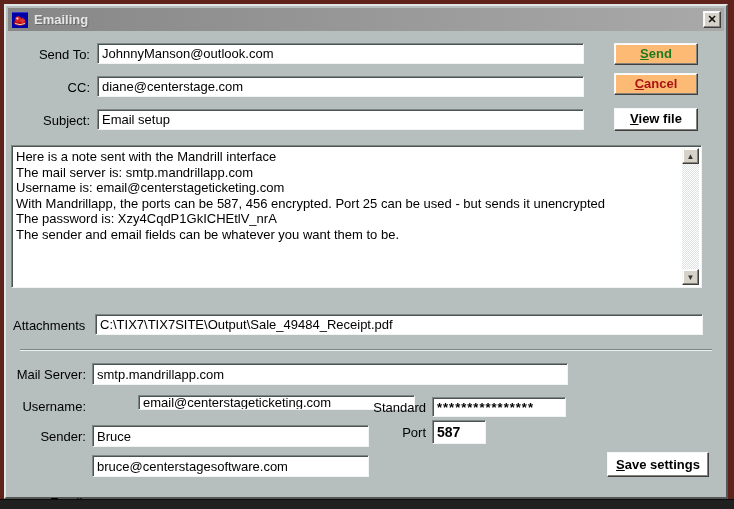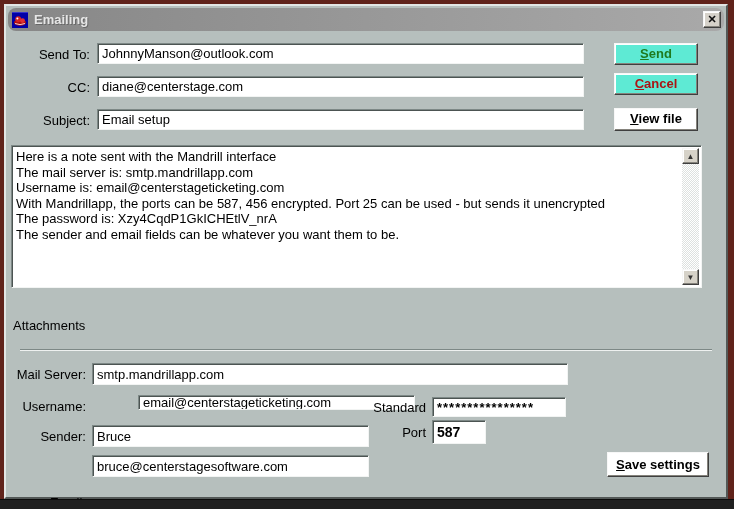--- a/index.html
+++ b/index.html
@@ -17,21 +17,21 @@
   .dialog {
     position:absolute; left:4px; top:4px; width:724px; height:495px;
     background:#b6bfbd;
     border:2px solid; border-color:#e2e6e5 #535857 #535857 #e2e6e5;
   }
 
   
   .titlebar {
     position:absolute; left:2px; top:2px; right:2px; height:23px;
     background:linear-gradient(90deg,#878787,#a9a9a9);
-    display:flex; align-items:center;border-radius:8px;
+    display:flex; align-items:center;
   }
   .titlebar .app-icon { width:16px; height:16px; margin-left:4px; flex:0 0 auto; }
   .titlebar .title {
     margin-left:6px; font-weight:bold; font-size:13px; color:#e6e6e6;
     text-shadow:1px 1px 0 rgba(0,0,0,.25);
   }
   .close-btn {
     position:absolute; right:3px; top:3px; width:18px; height:17px;
     background:#d6d2ca; text-align:center; line-height:15px;
     font-size:11px; font-weight:bold; color:#111;
@@ -44,21 +44,21 @@
   .lbl { position:absolute; text-align:right; white-space:nowrap; }
   .field {
     position:absolute; background:#fff;
     border:1px solid; border-color:#7d8886 #f2f4f3 #f2f4f3 #7d8886;
     box-shadow:inset 1px 1px 0 #4c5452;
     font-family:"Liberation Sans", sans-serif; font-size:13px; color:#000;
     padding:0 4px; outline:none;
   }
   .btn {
     position:absolute; width:84px; height:22px;
-    background:#5eead4; font-weight:bold; font-size:13px;
+    background:#fdba74; font-weight:bold; font-size:13px;
     text-align:center; line-height:20px;
     border:1px solid; border-color:#f7f7f7 #3f3f3f #3f3f3f #f7f7f7;
     box-shadow:inset -1px -1px 0 #85837c, inset 1px 1px 0 #fff;
     cursor:default; white-space:nowrap;
   }
   .btn-white { background:#fff; }
 
   
   .notebox {
     position:absolute; left:5px; top:139px; width:691px; height:143px;
@@ -159,20 +159,21 @@
 With Mandrillapp, the ports can be 587, 456 encrypted. Port 25 can be used - but sends it unencrypted
 The password is: Xzy4CqdP1GkICHEtlV_nrA
 The sender and email fields can be whatever you want them to be.</div>
     <div class="vscroll">
       <div class="sbtn up">▲</div>
       <div class="sbtn down">▼</div>
     </div>
   </div>
 
   <div class="lbl" style="left:7px;width:76px;top:312px;text-align:left;">Attachments</div>
+  <input class="field" style="left: 89px; top: 308px; width: 608px; height: 21px;" value="C:\TIX7\TIX7SITE\Output\Sale_49484_Receipt.pdf">
 
   <div class="separator"></div>
 
   <div class="lbl" style="left:0px;width:80px;top:361px;">Mail Server:</div>
   <input class="field" style="left: 86px; top: 357px; width: 476px; height: 22px;" value="smtp.mandrillapp.com">
 
   <div class="lbl" style="left:0px;width:80px;top:393px;">Username:</div>
   <input class="field" style="left: 86px; top: 389px; width: 277px; height: 15px; margin-left: 46px;" value="email@centerstageticketing.com">
 
   <div class="lbl" style="left:360px;width:60px;top:394px;">Standard</div>

